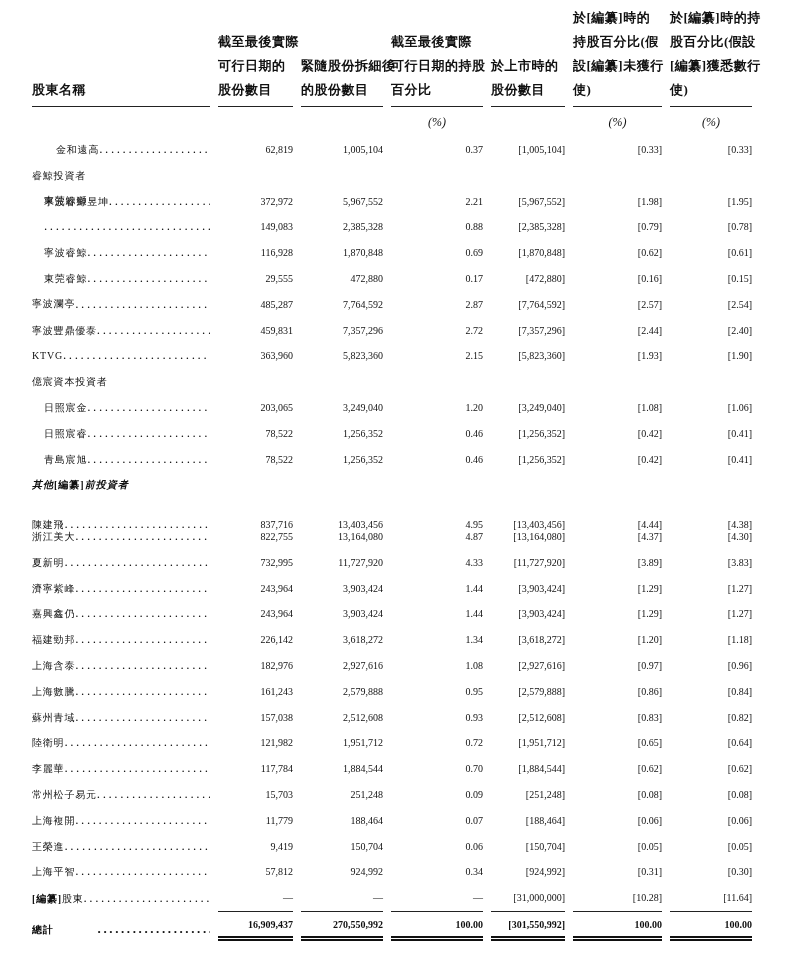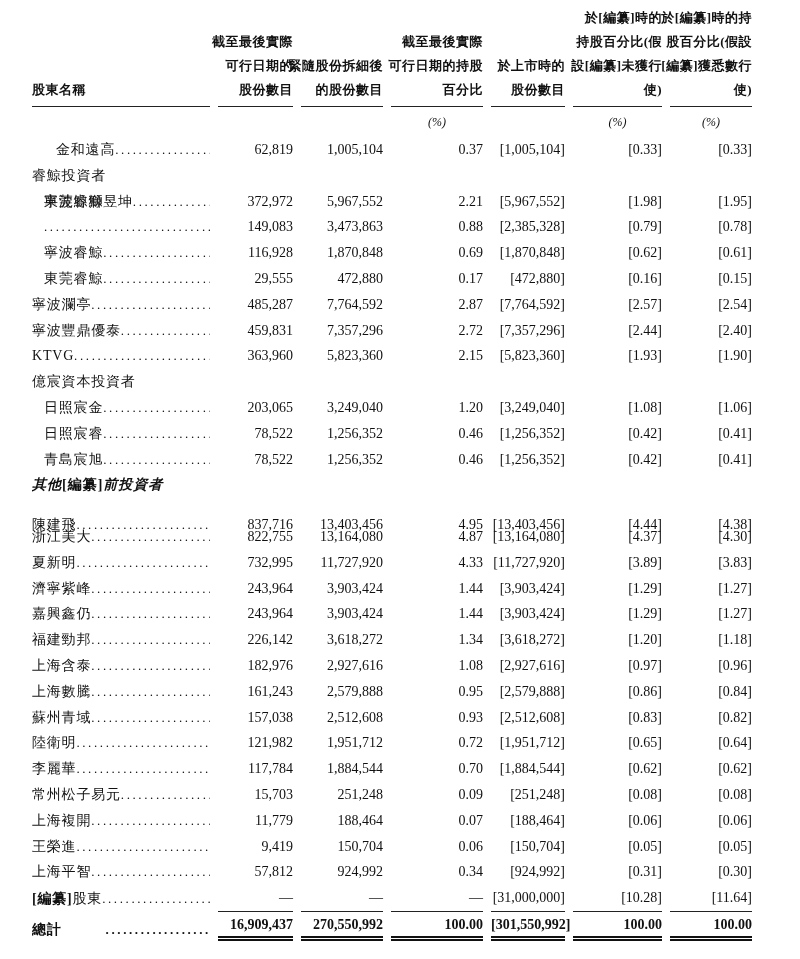--- a/index.html
+++ b/index.html
@@ -13,32 +13,32 @@
   }
   .table { position:absolute; left:32px; top:6px; width:720px; }
   .grid {
     display:grid;
     grid-template-columns:178px 75px 82px 92px 74px 89px 82px;
     column-gap:8px;
   }
   
   .thead { align-items:end; }
   .hcell {
-    display:flex; flex-direction:column; justify-content:flex-end; align-items:flex-end;
+    display:flex; flex-direction:column; justify-content:flex-end; align-items:flex-start;
     border-bottom:1.5px solid #222222;
     padding-bottom:4px;
     font-weight:bold; font-size:13px; line-height:24px;
   }
   .hcell.left { align-items:flex-start; }
   .hline { white-space:nowrap; letter-spacing:0.5px; }
   
   .unitrow { height:30px; }
   .ucell { text-align:center; font-style:italic; font-size:12px; line-height:30px; }
   
-  .row { height:25.8px; align-items:end; font-size:14px; }
+  .row { height:25.8px; align-items:end; font-size:10px; }
   .ncell {
     display:flex; align-items:baseline; overflow:hidden;
     line-height:25.8px; min-width:0;
   }
   .nname { white-space:nowrap; letter-spacing:0.8px; }
   .dots { flex:1 1 auto; min-width:0; overflow:hidden; white-space:nowrap; line-height:25.8px; }
   .dots::after {
     content:"......................................................";
     letter-spacing:2.6px; font-size:13px;
   }
@@ -134,21 +134,21 @@
           <div class="vcell">[5,967,552]</div>
           <div class="vcell">[1.98]</div>
           <div class="vcell">[1.95]</div>
         </div>
         <div class="grid row data">
           <div class="ncell" style="padding-left: 12px; flex-direction: column;">
             <span class="nname"><span>東莞鯨獅</span></span>
             <span class="dots"></span>
           </div>
           <div class="vcell">149,083</div>
-          <div class="vcell">3,473,863</div>
+          <div class="vcell">2,385,328</div>
           <div class="vcell">0.88</div>
           <div class="vcell">[2,385,328]</div>
           <div class="vcell">[0.79]</div>
           <div class="vcell">[0.78]</div>
         </div>
         <div class="grid row data">
           <div class="ncell" style="padding-left: 12px;">
             <span class="nname"><span>寧波睿鯨</span></span>
             <span class="dots"></span>
           </div>

